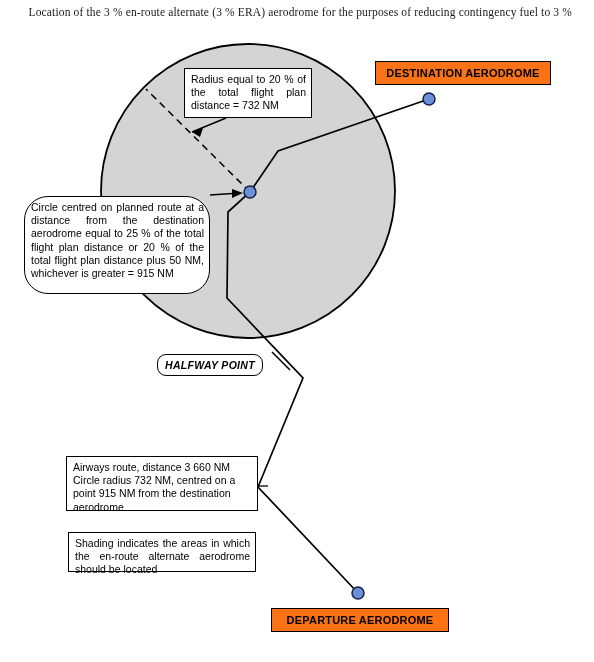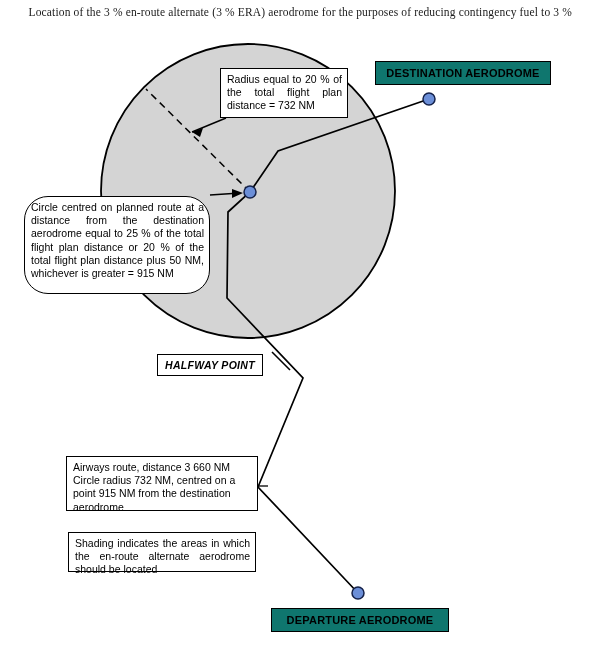--- a/index.html
+++ b/index.html
@@ -54,21 +54,21 @@
     box-sizing: border-box;
     font-size: 10.5px;
     line-height: 13.2px;
     padding: 4px 5px 4px 6px;
     color: #000000;
   }
   .box.justify { text-align: justify; text-align-last: left; }
 
   .aerodrome-label {
     position: absolute;
-    background: #0f766e;
+    background: #f97316;
     border: 1.6px solid #000000;
     box-sizing: border-box;
     font-size: 11px;
     font-weight: bold;
     letter-spacing: 0.2px;
     text-align: center;
     color: #000000;
     display: flex;
     align-items: center;
     justify-content: center;
@@ -84,27 +84,27 @@
     font-weight: 600;
     letter-spacing: 0.3px;
     text-align: center;
     color: #000000;
     display: flex;
     align-items: center;
     justify-content: center;
   }
 
   
-  #box-radius      { left: 184px; top: 68px;  width: 128px; height: 50px; margin-left: 36px; }
+  #box-radius      { left: 184px; top: 68px;  width: 128px; height: 50px; }
   #box-circle      { left: 24px;  top: 196px; width: 186px; height: 98px; border-radius: 24px; }
   #box-airways     { left: 66px;  top: 456px; width: 192px; height: 55px; }
   #box-shading     { left: 68px;  top: 532px; width: 188px; height: 40px; }
   #label-dest      { left: 375px; top: 61px;  width: 176px; height: 24px; }
   #label-dep       { left: 271px; top: 608px; width: 178px; height: 24px; }
-  #label-halfway   { left: 157px; top: 354px; width: 106px; height: 22px; }
+  #label-halfway   { left: 157px; top: 354px; width: 106px; height: 22px; border-radius: 9px; }
 </style>
 </head>
 <body>
 
 <div id="figure">
 
   <div class="title">Location of the 3 % en-route alternate (3 % ERA) aerodrome for the purposes of reducing contingency fuel to 3 %</div>
 
   <svg id="canvas" viewBox="0 0 594 662">
 

